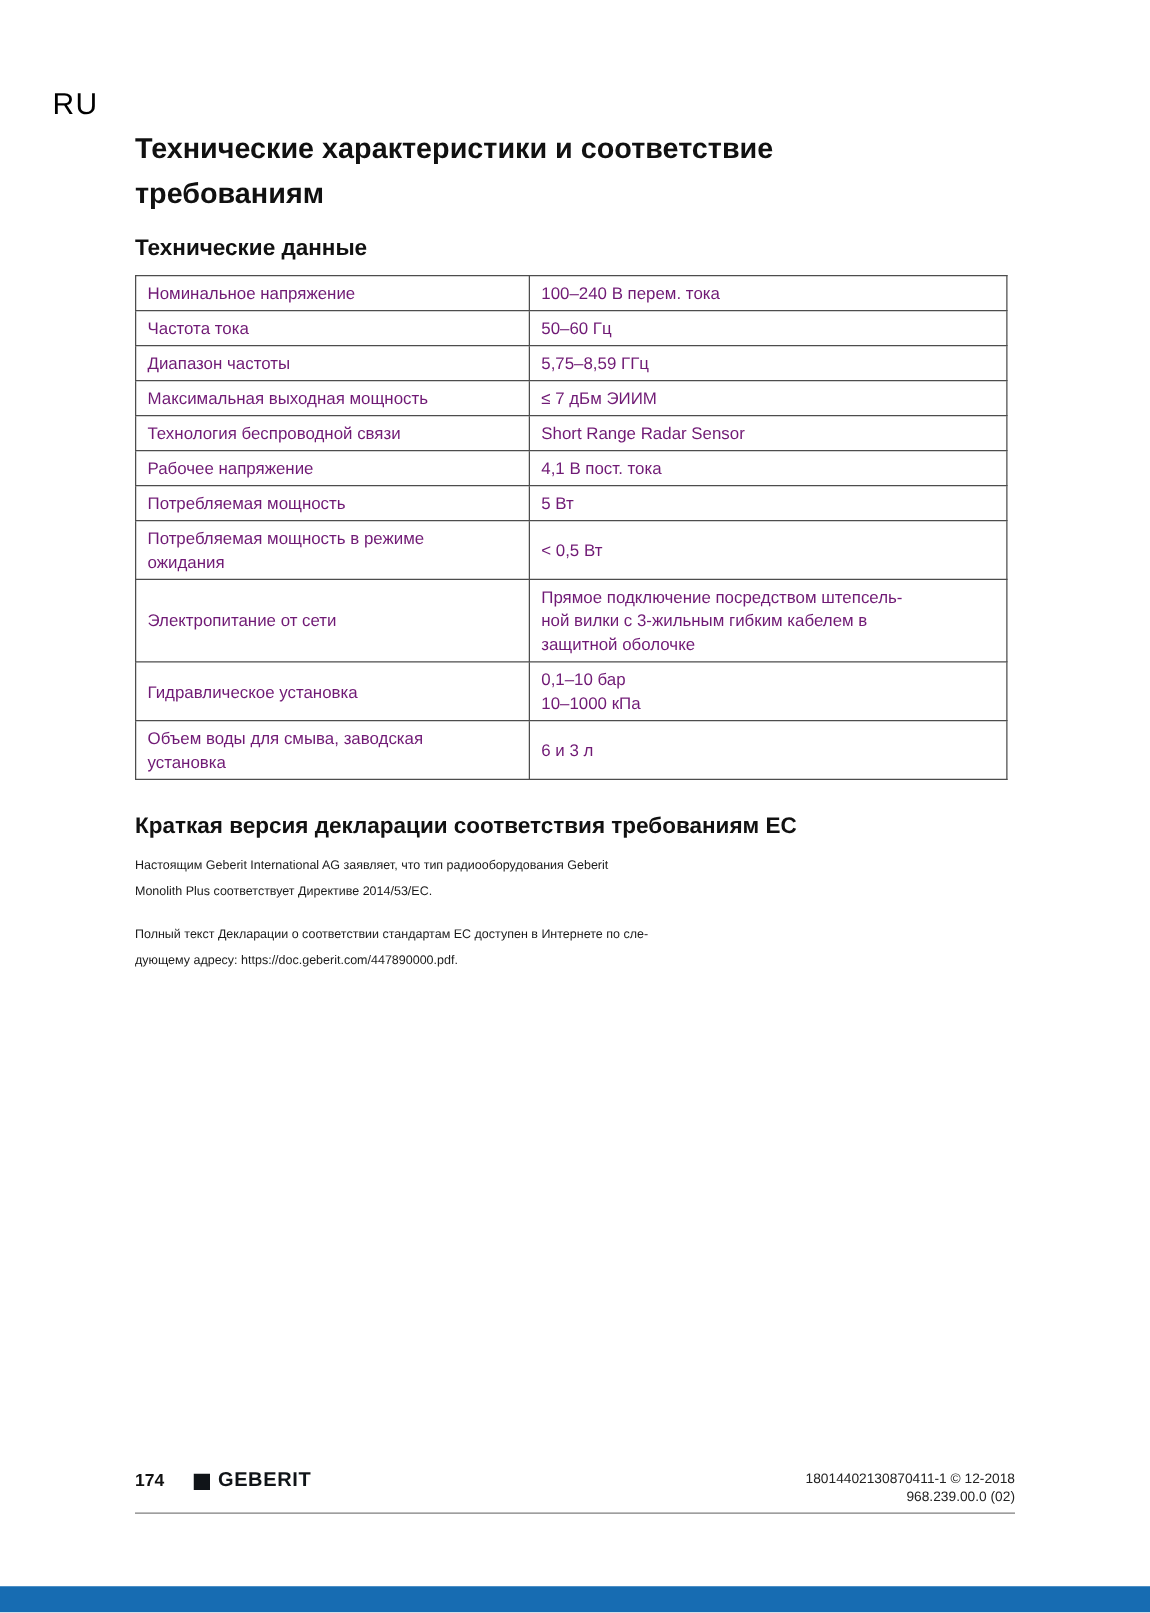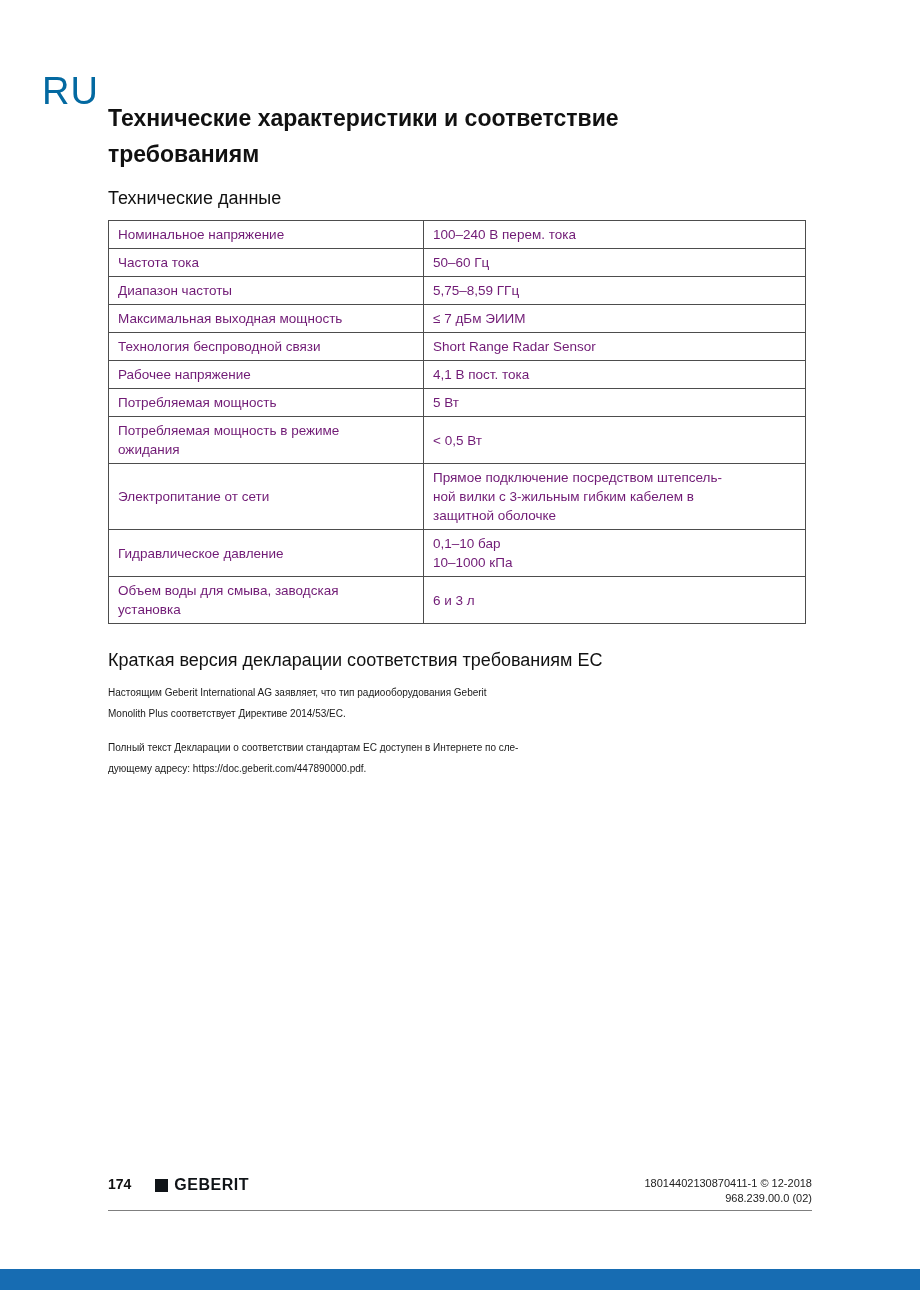--- a/index.html
+++ b/index.html
@@ -7,29 +7,29 @@
     position:relative;
     width:920px; height:1290px;
     background:#ffffff;
     font-family:"Liberation Sans","DejaVu Sans",sans-serif;
     color:#1a1a1a;
     overflow:hidden;
     margin:0 auto;
   }
   .lang-marker {
     position:absolute; left:42px; top:70px;
-    font-size:38px; color:#0369a1; letter-spacing:1px;
+    font-size:24px; color:#000000; letter-spacing:1px;
   }
   .content { position:absolute; left:108px; top:100px; width:698px; }
   .doc-title {
     font-size:23px; font-weight:bold; line-height:36px;
     margin:0 0 16px 0; white-space:pre-line; color:#111;
   }
   .section-heading {
-    font-size:18px; font-weight:normal; margin:26px 0 11px 0; color:#111;
+    font-size:18px; font-weight:bold; margin:26px 0 11px 0; color:#111;
   }
   .section-heading.first { margin-top:0; }
   table.spec { border-collapse:collapse; width:100%; table-layout:fixed; }
   table.spec td {
     border:1px solid #4d4d4d;
     font-size:13.5px; line-height:19px;
     padding:4px 9px;
     vertical-align:middle;
     white-space:pre-line;
     color:#701a75;
@@ -115,21 +115,21 @@
 ожидания</td>
           <td class="spec-value">&lt; 0,5 Вт</td>
         </tr>
         <tr>
           <td class="spec-label">Электропитание от сети</td>
           <td class="spec-value">Прямое подключение посредством штепсель-
 ной вилки с 3-жильным гибким кабелем в
 защитной оболочке</td>
         </tr>
         <tr>
-          <td class="spec-label">Гидравлическое давление</td>
+          <td class="spec-label">Гидравлическое установка</td>
           <td class="spec-value">0,1–10 бар
 10–1000 кПа</td>
         </tr>
         <tr>
           <td class="spec-label">Объем воды для смыва, заводская
 установка</td>
           <td class="spec-value">6 и 3 л</td>
         </tr>
       </tbody>
     </table>

